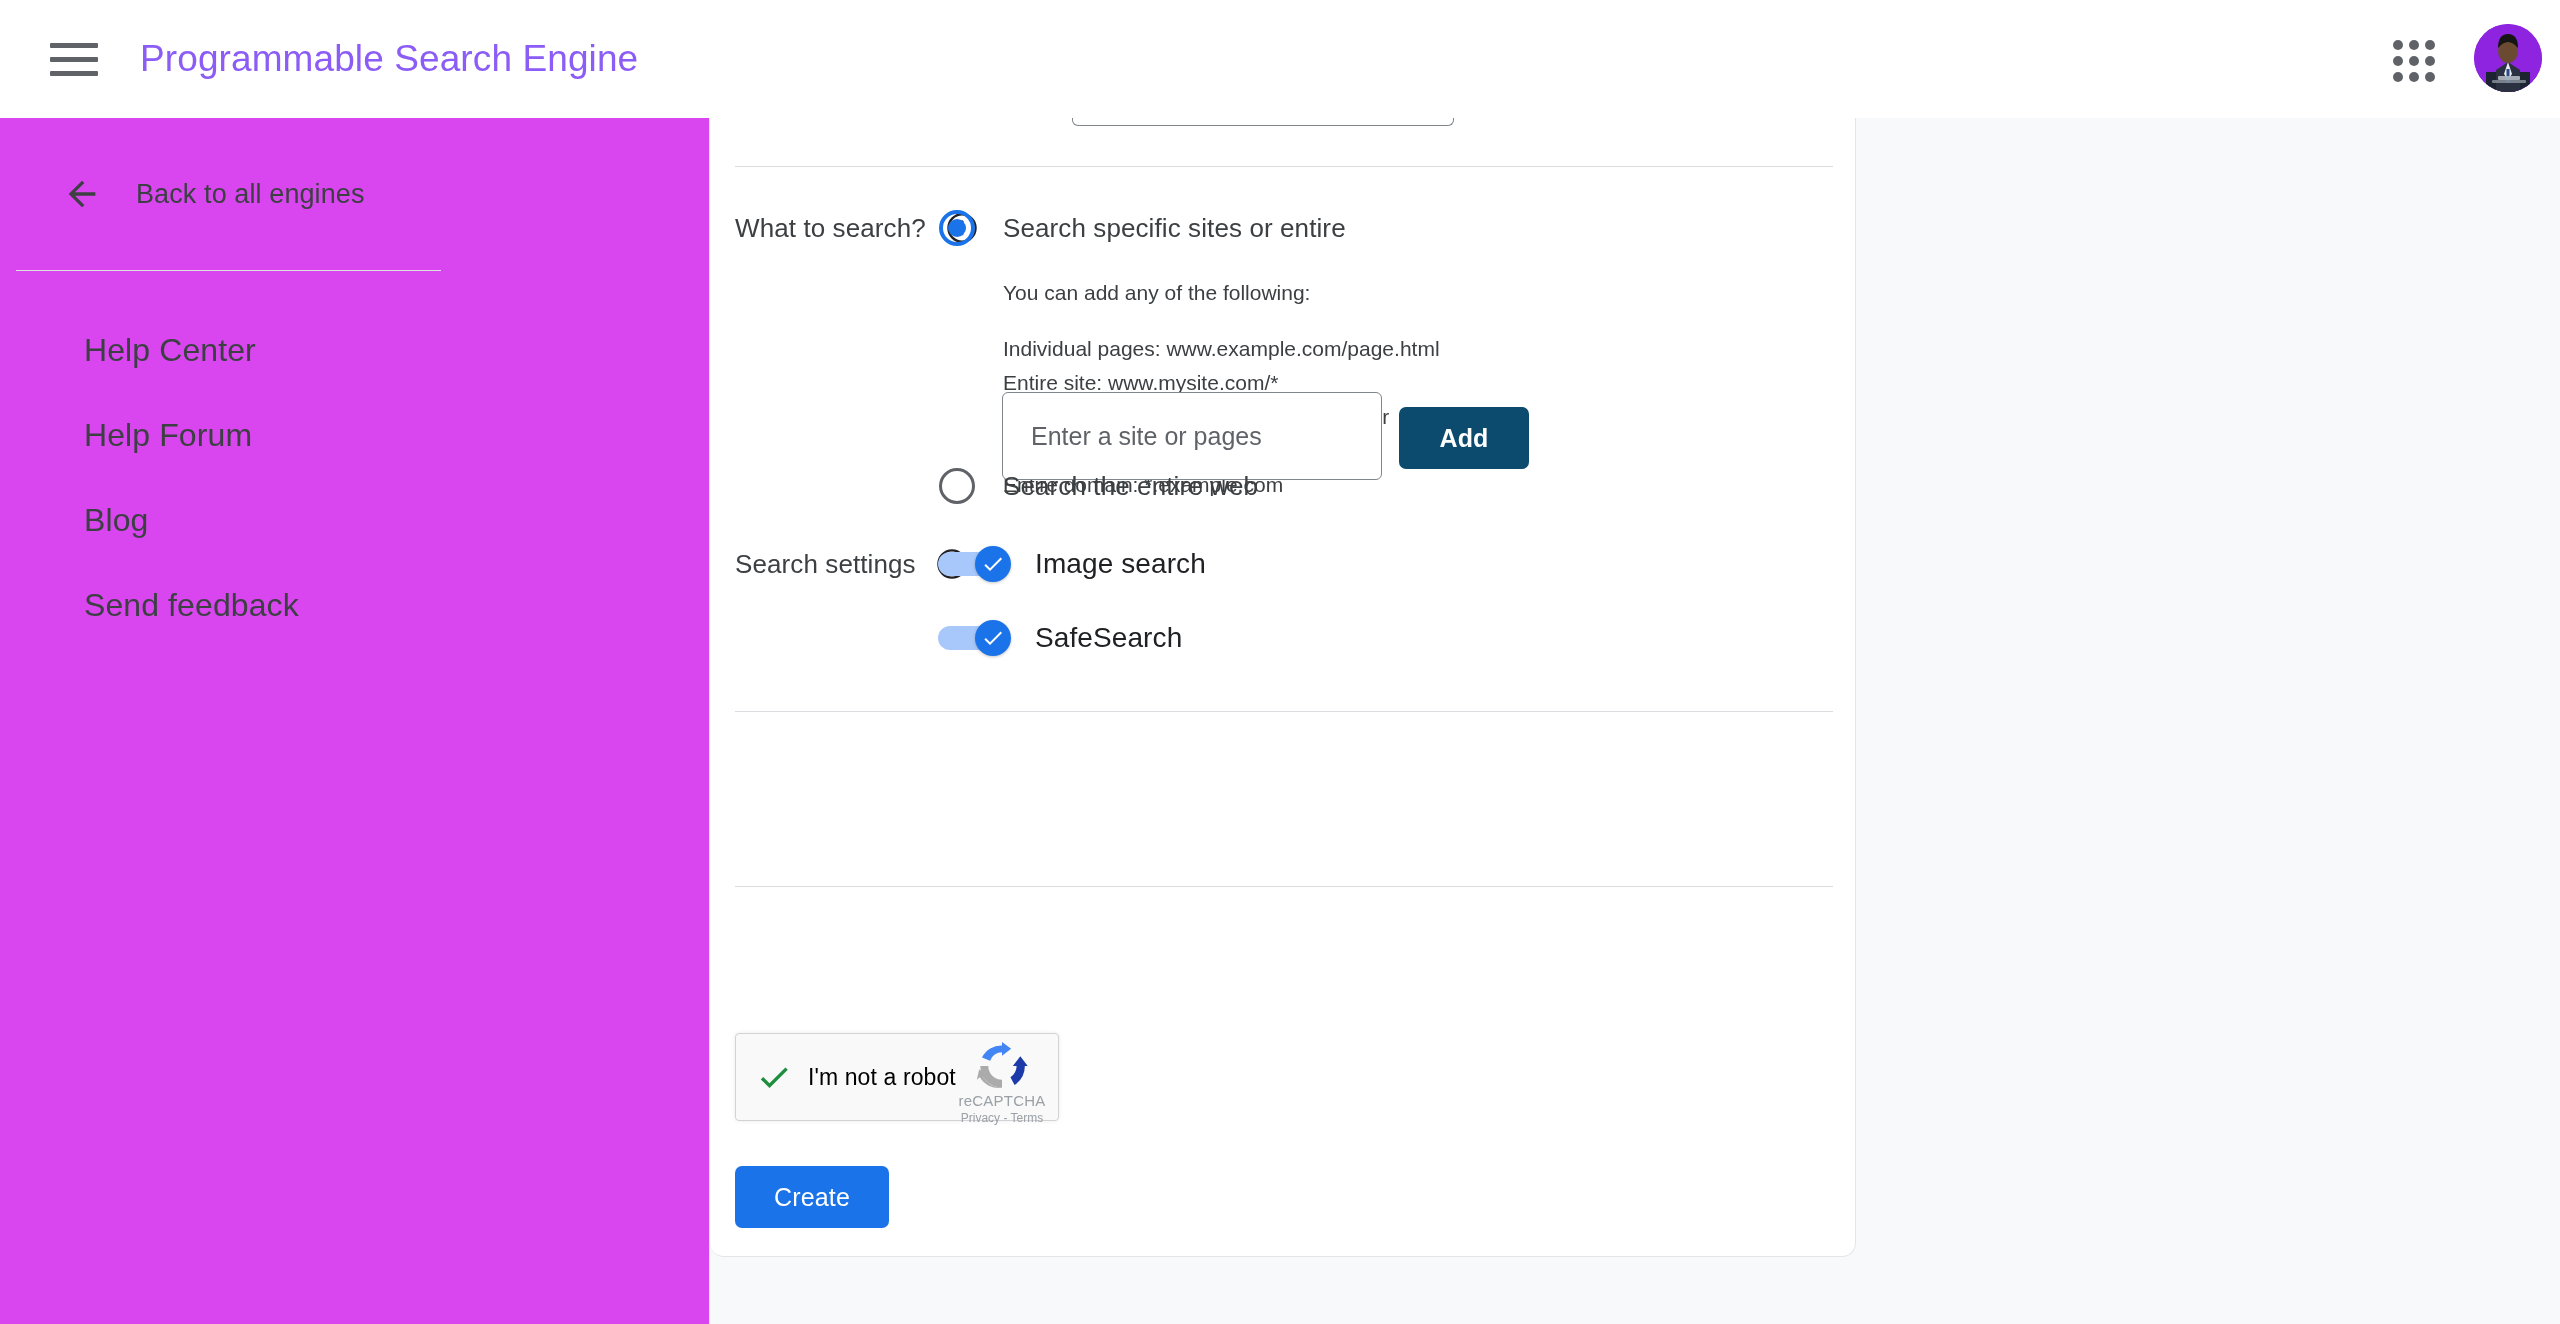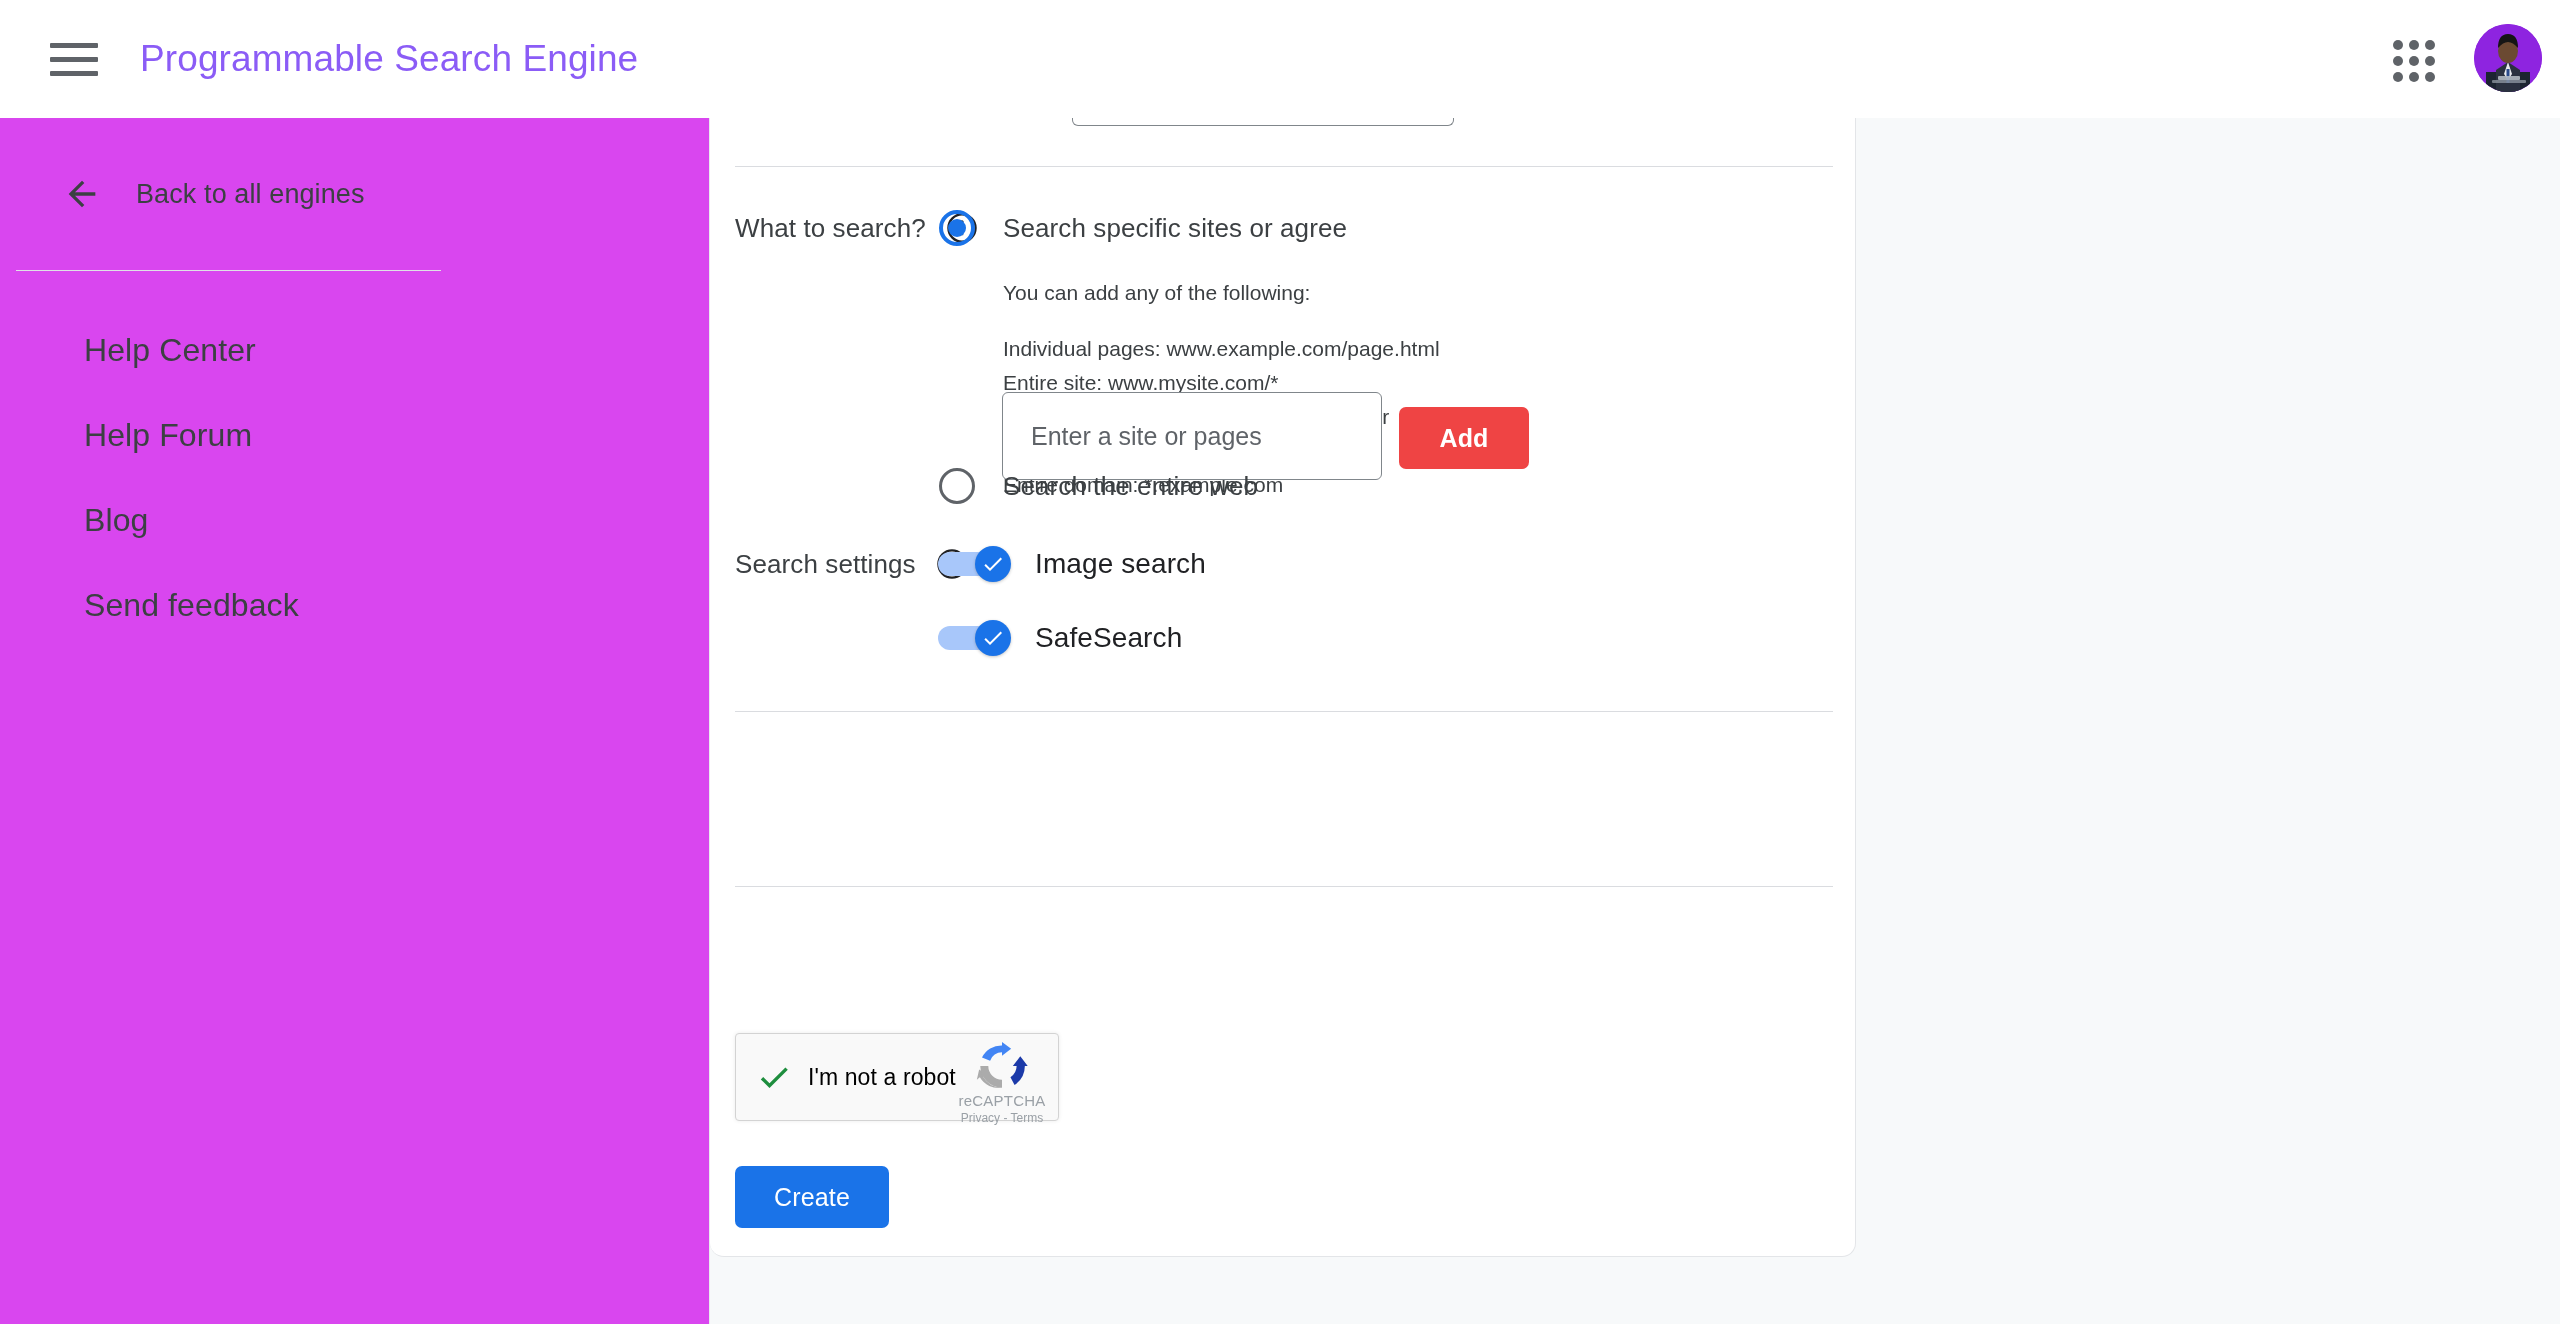--- a/index.html
+++ b/index.html
@@ -235,21 +235,21 @@
     font-size: 25px;
     color: #3c4043;
     padding: 0 28px;
     outline: none;
   }
   #site-input::placeholder { color: #5f6368; }
   #add-button {
     margin-left: 17px;
     margin-top: 15px;
     width: 130px; height: 62px;
-    background: #ef4444;
+    background: #0c4a6e;
     color: #ffffff;
     border: none;
     border-radius: 7px;
     font-family: "Liberation Sans", sans-serif;
     font-size: 25px;
     font-weight: bold;
     letter-spacing: 0.2px;
     cursor: pointer;
   }
 
@@ -412,21 +412,21 @@
         <circle cx="12" cy="12" r="10.2" fill="none" stroke="#202124" stroke-width="1.7"></circle>
         <rect x="11.1" y="10.4" width="1.8" height="7" fill="#202124"></rect>
         <circle cx="12" cy="7.4" r="1.2" fill="#202124"></circle>
       </svg>
     </div>
 
     <div class="radio-row" id="radio-specific-sites">
       <span class="radio-outer checked">
         <span class="radio-inner"></span>
       </span>
-      <span class="radio-label">Search specific sites or agree</span>
+      <span class="radio-label">Search specific sites or entire</span>
     </div>
 
     <div id="site-help">
       <span>You can add any of the following:</span>
       <span class="help-gap"></span>
       <span>Individual pages: www.example.com/page.html</span><br>
       <span>Entire site: www.mysite.com/*</span><br>
       <span>Parts of site: www.example.com/docs/* or</span><br>
       <span>www.example.com/docs/</span><br>
       <span>Entire domain: *.example.com</span>

